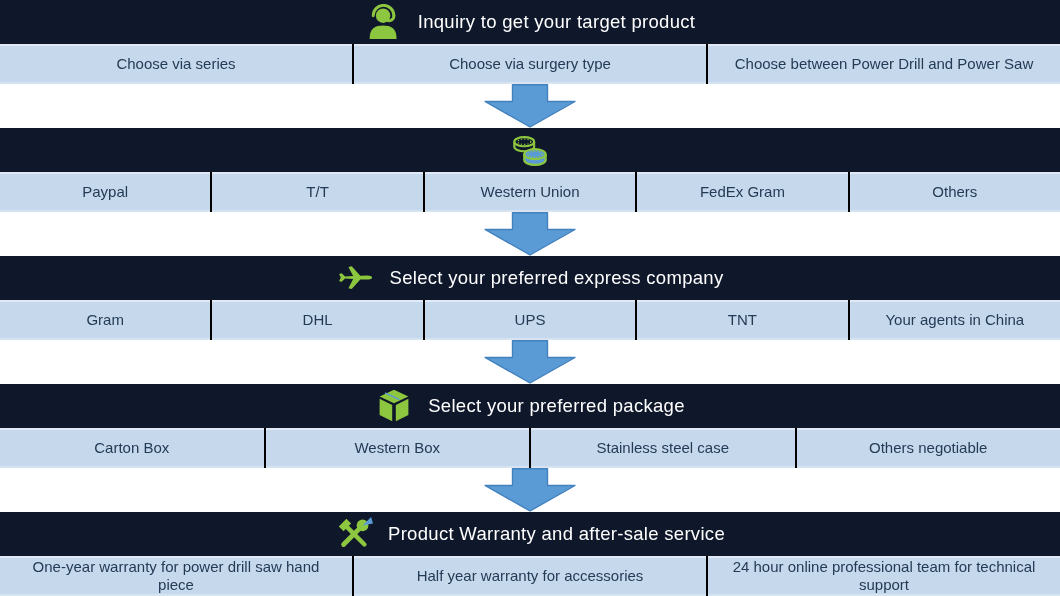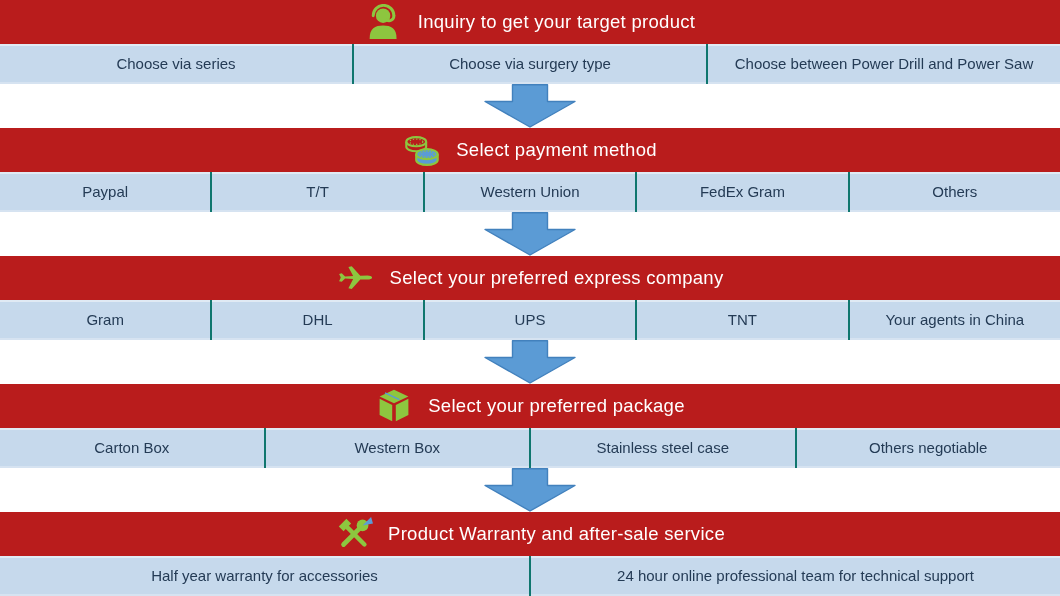--- a/index.html
+++ b/index.html
@@ -4,38 +4,38 @@
 <style>
   html,body{margin:0;padding:0;background:#ffffff;}
   .stage{
     width:1060px;height:596px;overflow:hidden;
     display:flex;flex-direction:column;
     font-family:"Liberation Sans", sans-serif;
     background:#ffffff;
   }
   .sec{display:flex;flex-direction:column;}
   .sec-header{
-    height:44px;flex:0 0 44px;background:#b91c1c;
+    height:44px;flex:0 0 44px;background:#0f172a;
     display:flex;align-items:center;justify-content:center;gap:15px;
   }
   .sec-title{
     color:#ffffff;font-size:18.5px;font-weight:400;letter-spacing:.3px;
     margin:0;white-space:nowrap;
   }
   .hicon{display:flex;align-items:center;justify-content:center;width:38px;height:38px;}
   .optrow{
     height:40px;flex:0 0 40px;background:#c6d9ec;display:flex;
     box-shadow:inset 0 2px 0 rgba(255,255,255,.45), inset 0 -2px 0 rgba(255,255,255,.28);
   }
   .cell{
     flex:1;display:flex;align-items:center;justify-content:center;
     text-align:center;color:#243b55;font-size:15px;line-height:1.2;
     padding:3px 14px;
   }
-  .cell + .cell{border-left:2px solid #0f766e;}
+  .cell + .cell{border-left:2px solid #000000;}
   .gap{
     height:44px;flex:0 0 44px;background:#ffffff;
     display:flex;align-items:flex-start;justify-content:center;
   }
 </style>
 </head>
 <body>
 
 <div class="stage">
 
@@ -69,21 +69,20 @@
       <span class="hicon">
         <svg width="38" height="34" viewBox="0 0 46 40" fill="none" stroke="#8dc63f" stroke-width="2.6">
           <ellipse cx="16" cy="10" rx="12" ry="5.5"></ellipse>
           <path d="M4 10 V16 a12 5.5 0 0 0 24 0 V10"></path>
           <ellipse cx="16" cy="10" rx="8" ry="3.2" stroke-width="1.4" stroke-dasharray="1.5 2.4"></ellipse>
           <path d="M16 25 V32 a13 6 0 0 0 26 0 V25" fill="#5b9bd5"></path>
           <ellipse cx="29" cy="25" rx="13" ry="6" fill="#5b9bd5"></ellipse>
           <ellipse cx="29" cy="25" rx="8.8" ry="3.6" stroke-width="1.4" stroke-dasharray="1.5 2.4"></ellipse>
         </svg>
       </span>
-      <h2 class="sec-title">Select payment method</h2>
     </div>
     <div class="optrow">
       <div class="cell">Paypal</div>
       <div class="cell">T/T</div>
       <div class="cell">Western Union</div>
       <div class="cell">FedEx Gram</div>
       <div class="cell">Others</div>
     </div>
   </div>
 
@@ -150,18 +149,19 @@
           <line x1="9" y1="31" x2="27" y2="13" stroke="#8dc63f" stroke-width="5" stroke-linecap="round"></line>
           <circle cx="29" cy="11" r="6.2" fill="#8dc63f"></circle>
           <polygon points="29,11 38,2 40,9" fill="#5b9bd5"></polygon>
           <polygon points="4,12 12,4 17,9 9,17" fill="#8dc63f"></polygon>
           <line x1="13" y1="13" x2="31" y2="31" stroke="#8dc63f" stroke-width="4.6" stroke-linecap="round"></line>
         </svg>
       </span>
       <h2 class="sec-title">Product Warranty and after-sale service</h2>
     </div>
     <div class="optrow">
+      <div class="cell">One-year warranty for power drill saw hand piece</div>
       <div class="cell">Half year warranty for accessories</div>
       <div class="cell">24 hour online professional team for technical support</div>
     </div>
   </div>
 
 </div>
 
 </body></html>

